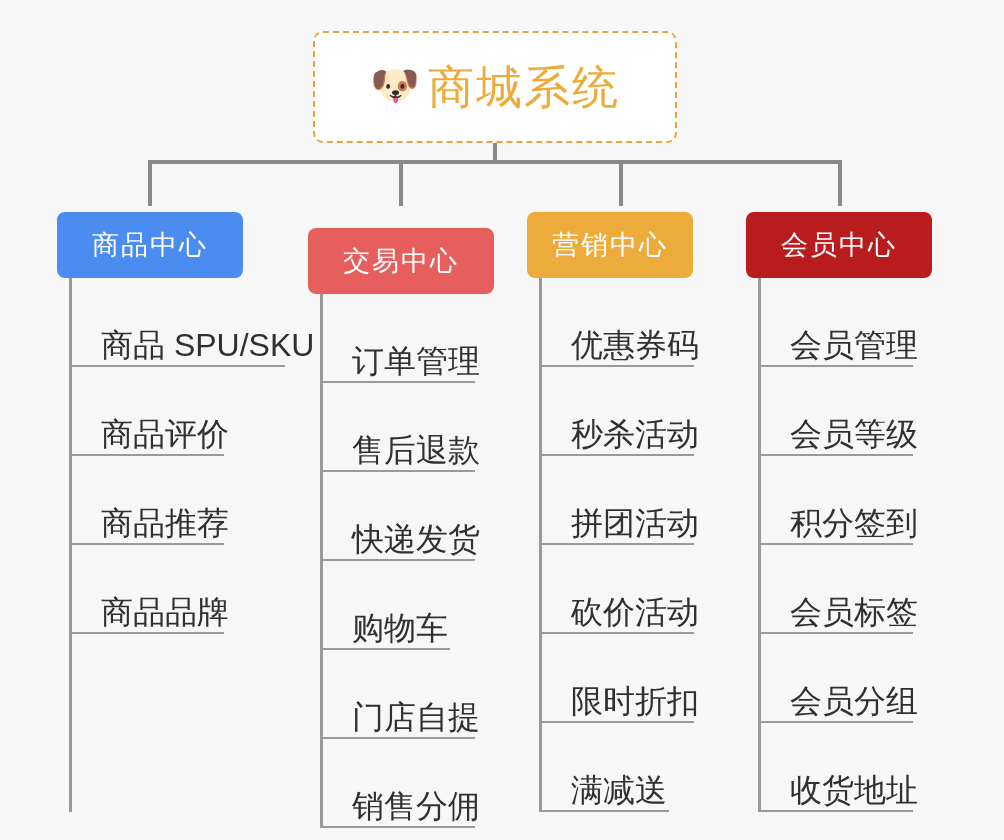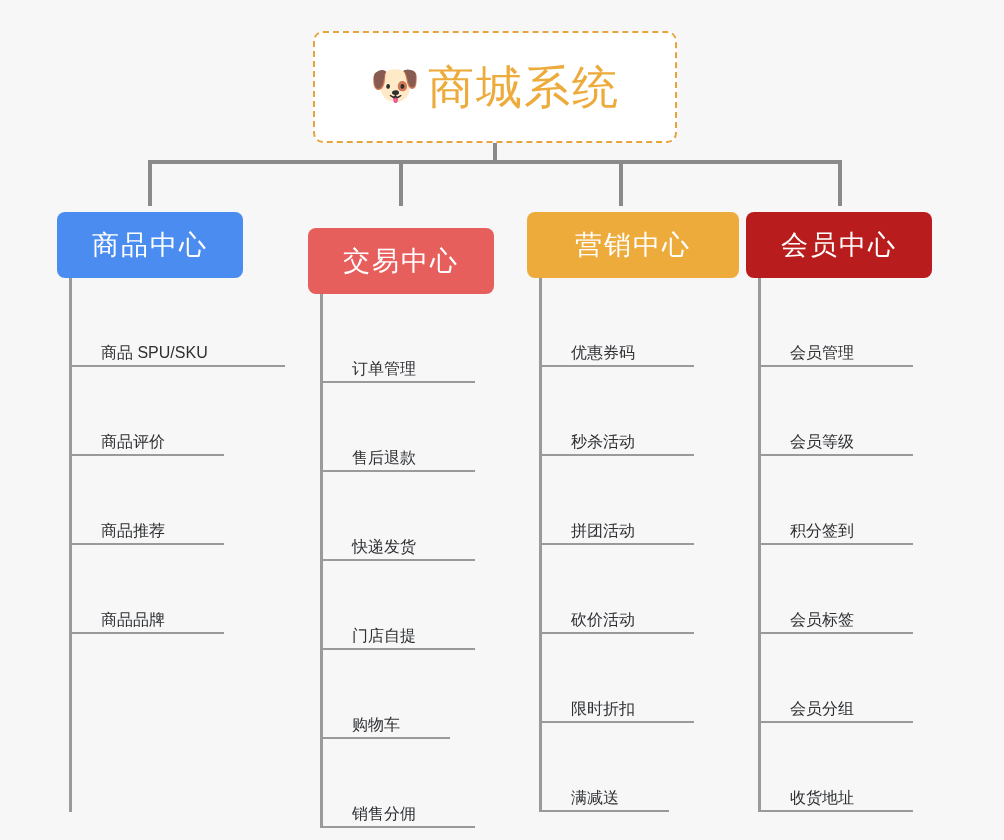--- a/index.html
+++ b/index.html
@@ -112,21 +112,21 @@
   .leaf-line {
     position: absolute;
     left: 0;
     bottom: 0;
     height: 2px;
     background: #9a9a9a;
   }
   .leaf-label {
     position: relative;
     padding: 0 14px 6px 32px;
-    font-size: 16px;
+    font-size: 32px;
     color: #2e3033;
     white-space: nowrap;
     line-height: 1;
   }
 </style>
 </head>
 <body>
 
 <div id="mindmap">
 
@@ -174,35 +174,35 @@
         </div>
         <div class="leaf">
           <div class="leaf-line" style="width: 155px;"></div>
           <span class="leaf-label">售后退款</span>
         </div>
         <div class="leaf">
           <div class="leaf-line" style="width: 155px;"></div>
           <span class="leaf-label">快递发货</span>
         </div>
         <div class="leaf">
-          <div class="leaf-line" style="width: 155px;"></div>
-          <span class="leaf-label">门店自提</span>
-        </div>
-        <div class="leaf">
           <div class="leaf-line" style="width: 130px;"></div>
           <span class="leaf-label">购物车</span>
         </div>
         <div class="leaf">
           <div class="leaf-line" style="width: 155px;"></div>
+          <span class="leaf-label">门店自提</span>
+        </div>
+        <div class="leaf">
+          <div class="leaf-line" style="width: 155px;"></div>
           <span class="leaf-label">销售分佣</span>
         </div>
       </div>
     </div>
     <div class="branch" style="left: 527px;">
-      <div class="branch-header" style="width: 212px; background: rgb(237, 171, 59);">营销中心</div>
+      <div class="branch-header" style="width: 166px; background: rgb(237, 171, 59);">营销中心</div>
       <div class="branch-body">
         <div class="spine" style="height: 534px;"></div>
         <div class="leaf">
           <div class="leaf-line" style="width: 155px;"></div>
           <span class="leaf-label">优惠券码</span>
         </div>
         <div class="leaf">
           <div class="leaf-line" style="width: 155px;"></div>
           <span class="leaf-label">秒杀活动</span>
         </div>

